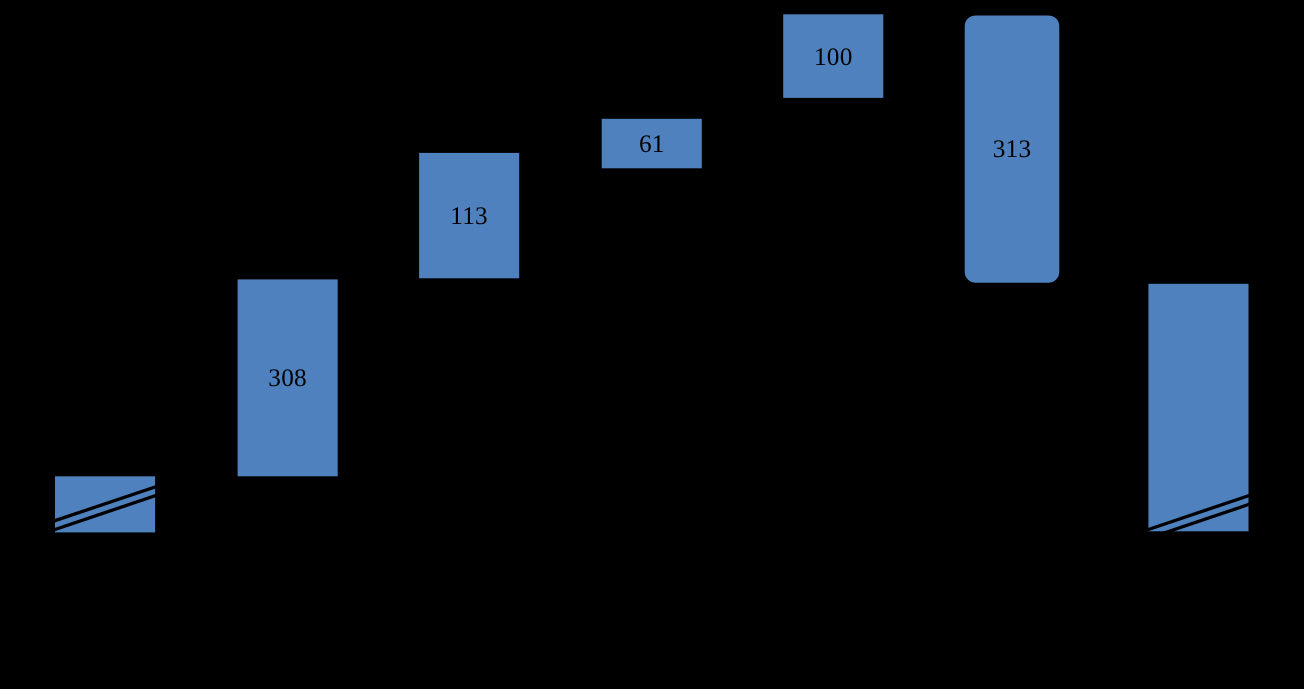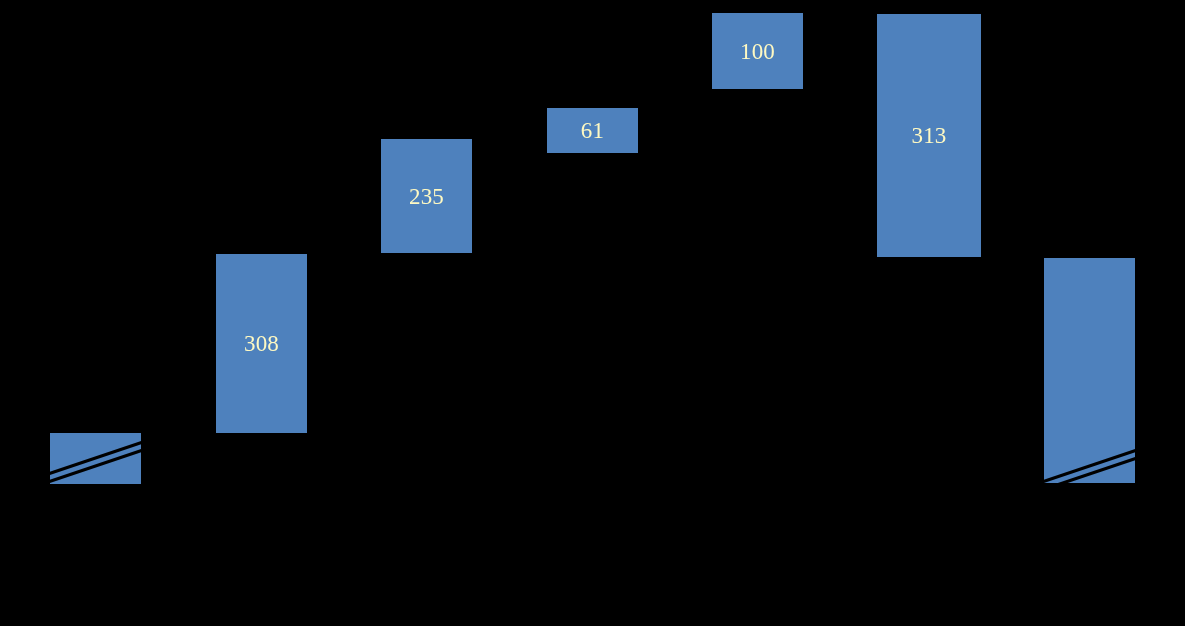--- a/index.html
+++ b/index.html
@@ -22,21 +22,21 @@
   }
   .bar {
     position: absolute;
     box-sizing: border-box;
     background: #4e81bd;
     display: flex;
     align-items: center;
     justify-content: center;
   }
   .bar-label {
-    color: #fef9c3;
+    color: #000000;
     font-family: "Liberation Serif", "DejaVu Serif", serif;
     font-size: 23px;
     line-height: 1;
     letter-spacing: 0.2px;
     white-space: nowrap;
     -webkit-font-smoothing: antialiased;
   }
   .break-mark {
     position: absolute;
     pointer-events: none;
@@ -60,32 +60,32 @@
     <svg class="break-mark" style="left:47px; top:430px;" width="97" height="57" viewBox="0 0 97 57">
       <line x1="1" y1="44" x2="96" y2="12"></line>
       <line x1="1" y1="52" x2="96" y2="20"></line>
     </svg>
 
     <div class="bar" style="left:216px; top:254px; width:91px; height:179px;">
       <span class="bar-label">308</span>
     </div>
 
     <div class="bar" style="left:381px; top:139px; width:91px; height:114px;">
-      <span class="bar-label">235</span>
+      <span class="bar-label">113</span>
     </div>
 
     <div class="bar" style="left:547px; top:94px; width:91px; height:45px;margin-top:14px;">
       <span class="bar-label">61</span>
     </div>
 
     <div class="bar" style="left:712px; top:13px; width:91px; height:76px;">
       <span class="bar-label">100</span>
     </div>
 
-    <div class="bar" style="left:877px; top:14px; width:104px; height:243px;">
+    <div class="bar" style="left:877px; top:14px; width:86px; height:243px;border-radius:10px;">
       <span class="bar-label">313</span>
     </div>
 
     <div class="bar" style="left:1044px; top:258px; width:91px; height:225px;">
       
     </div>
     <svg class="break-mark" style="left:1041px; top:440px;" width="97" height="48" viewBox="0 0 97 48">
       <line x1="1" y1="42" x2="96" y2="10"></line>
       <line x1="1" y1="50" x2="96" y2="18"></line>
     </svg>

